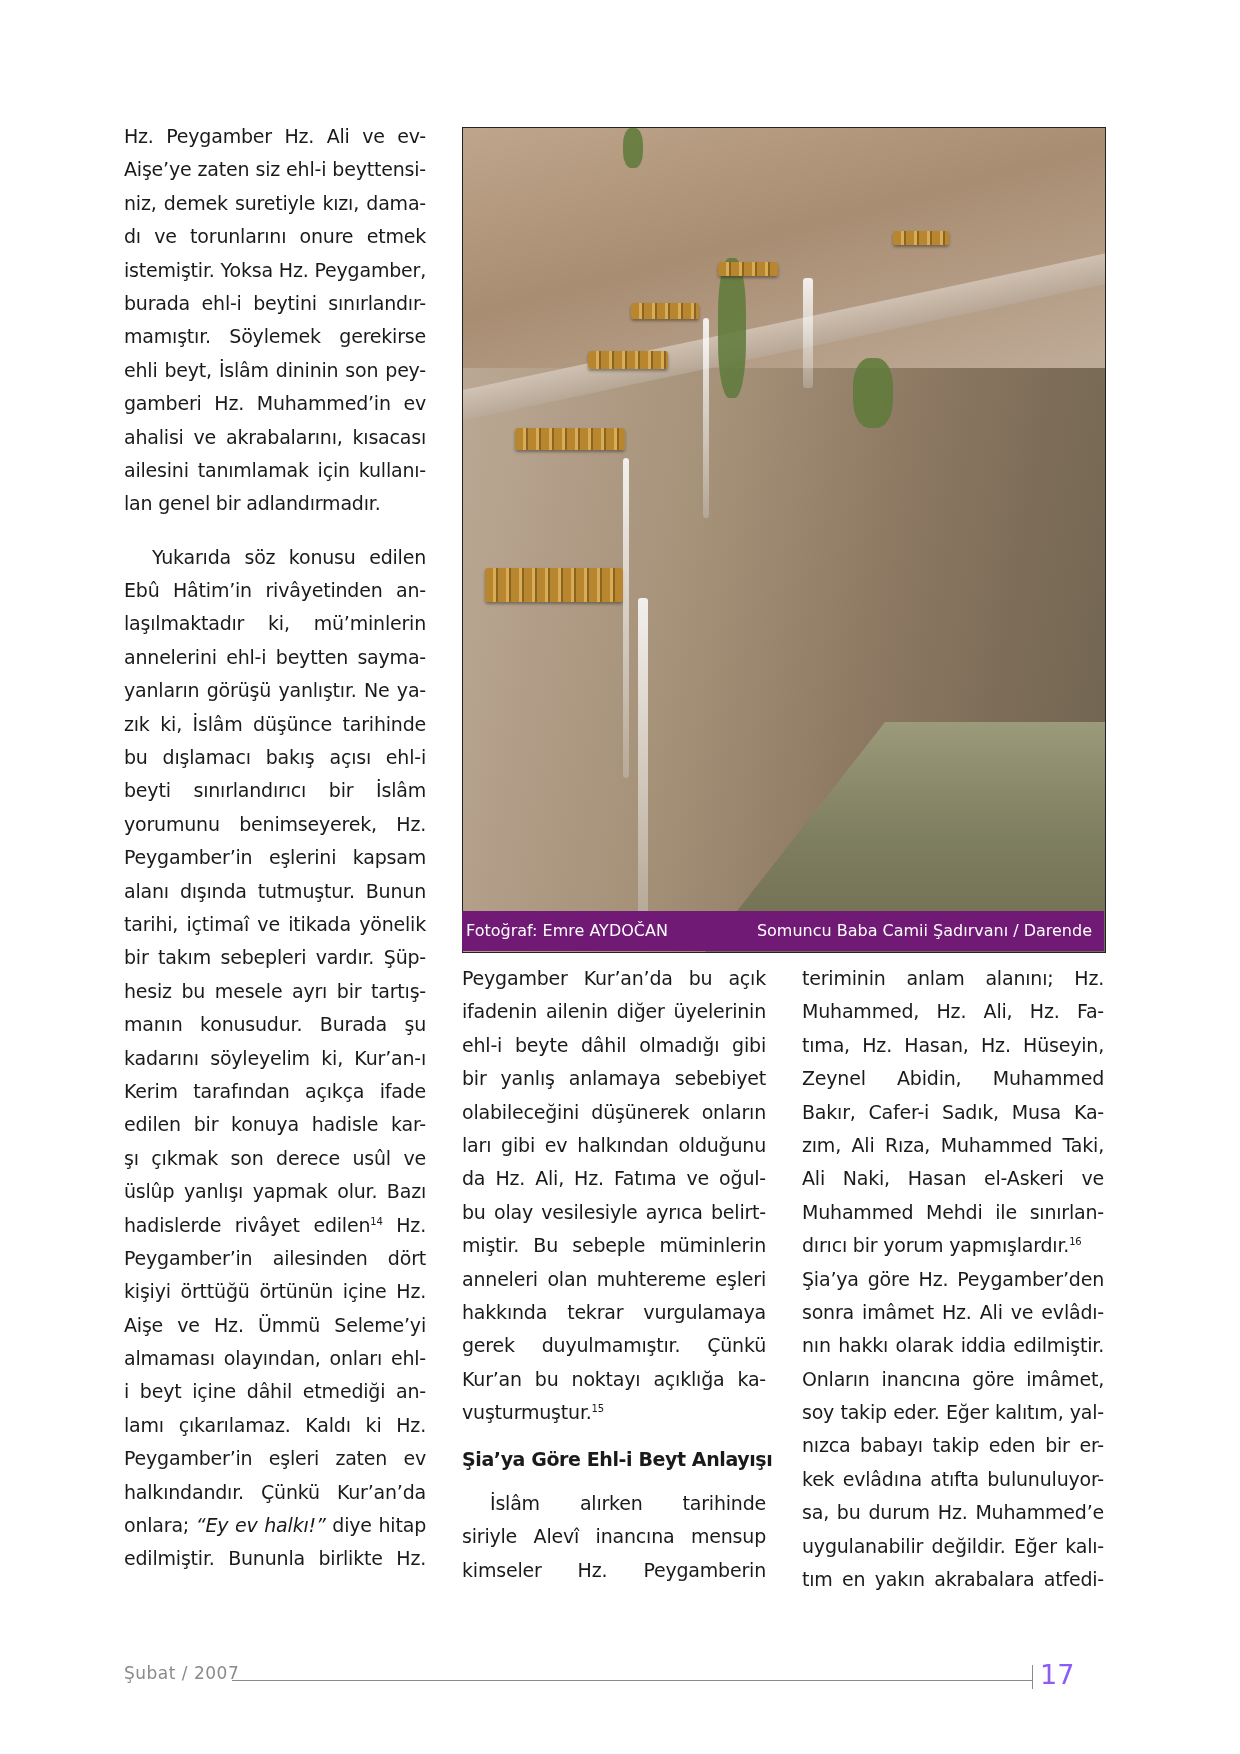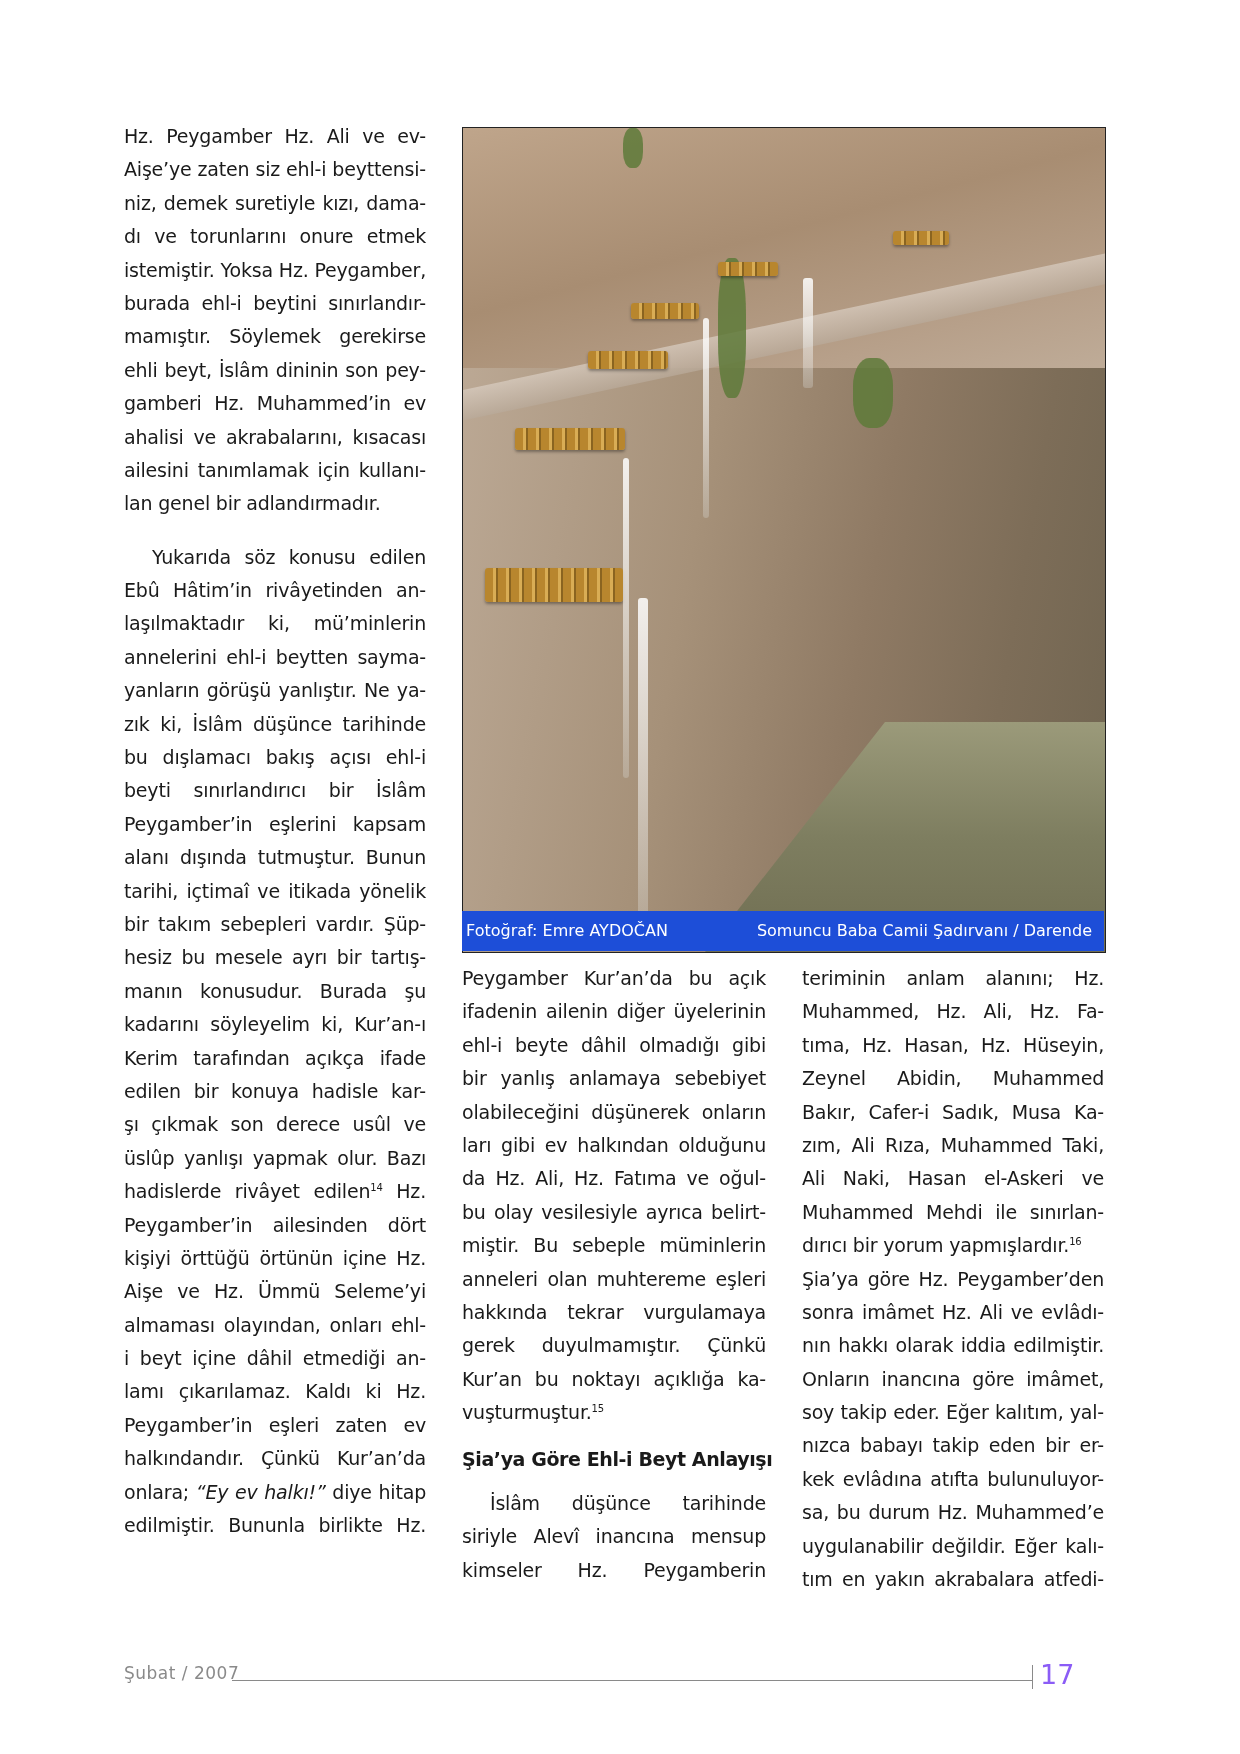--- a/index.html
+++ b/index.html
@@ -22,21 +22,21 @@
   .photo .ledge { position:absolute; left:-40px; top:190px; width:760px; height:30px; transform:rotate(-12deg);
            background:linear-gradient(180deg,#d8ccc0,#b9aa9a); opacity:.75; }
   .photo .wall { position:absolute; left:0; top:240px; width:642px; height:584px;
            background:linear-gradient(100deg,#bba894 0%,#a69179 35%,#8f7a64 60%,#7d6d58 80%,#6f6450 100%); }
   .photo .water { position:absolute; right:0; bottom:0; width:400px; height:230px;
            background:linear-gradient(180deg,#9b9a7a 0%,#7e7e60 50%,#706e52 100%); clip-path:polygon(45% 0,100% 0,100% 100%,0 100%); }
   .photo .moss { position:absolute; background:#5e7a3a; border-radius:40%; opacity:.85; }
   .spout { position:absolute; height:16px; border-radius:3px;
            background:repeating-linear-gradient(90deg,#b8862e 0 8px,#d9ad55 8px 11px,#8a6420 11px 13px); box-shadow:0 2px 3px rgba(0,0,0,.35); }
   .stream { position:absolute; width:6px; background:linear-gradient(180deg,rgba(255,255,255,.85),rgba(230,235,235,.25)); border-radius:3px; }
-  .caption { position:absolute; left:462px; top:911px; width:642px; height:40px; background:#1d4ed8; color:#fff;
+  .caption { position:absolute; left:462px; top:911px; width:642px; height:40px; background:#701a75; color:#fff;
              font-size:16px; line-height:40px; }
   .caption .left { position:absolute; left:4px; }
   .caption .right { position:absolute; right:12px; }
   .footer { position:absolute; top:1663px; left:124px; width:980px; height:30px; color:#8a8a8a; }
   .footer .date { position:absolute; left:0; top:0; font-size:17px; letter-spacing:0.5px; }
   .footer .rule { position:absolute; left:108px; top:17px; width:800px; height:1px; background:#8a8a8a; }
   .footer .tick { position:absolute; left:908px; top:2px; width:1px; height:24px; background:#8a8a8a; }
   .footer .page { position:absolute; left:916px; top:-4px; font-size:27px; color:#8b5cf6; }
 </style>
 </head>
@@ -57,20 +57,21 @@
   <span class="ln last">lan genel bir adlandırmadır.</span>
   <span class="gap"></span>
   <span class="ln indent">Yukarıda söz konusu edilen</span>
   <span class="ln">Ebû Hâtim’in rivâyetinden an-</span>
   <span class="ln">laşılmaktadır ki,  mü’minlerin</span>
   <span class="ln">annelerini ehl-i beytten sayma-</span>
   <span class="ln">yanların görüşü yanlıştır. Ne ya-</span>
   <span class="ln">zık ki, İslâm düşünce tarihinde</span>
   <span class="ln">bu dışlamacı bakış açısı ehl-i</span>
   <span class="ln">beyti sınırlandırıcı bir İslâm</span>
+  <span class="ln">yorumunu benimseyerek, Hz.</span>
   <span class="ln">Peygamber’in eşlerini kapsam</span>
   <span class="ln">alanı dışında tutmuştur. Bunun</span>
   <span class="ln">tarihi, içtimaî ve itikada yönelik</span>
   <span class="ln">bir takım sebepleri vardır. Şüp-</span>
   <span class="ln">hesiz bu mesele ayrı bir tartış-</span>
   <span class="ln">manın konusudur. Burada şu</span>
   <span class="ln">kadarını söyleyelim ki, Kur’an-ı</span>
   <span class="ln">Kerim tarafından açıkça ifade</span>
   <span class="ln">edilen bir konuya hadisle kar-</span>
   <span class="ln">şı çıkmak son derece  usûl ve</span>
@@ -121,21 +122,21 @@
   <span class="ln">ları gibi ev halkından olduğunu</span>
   <span class="ln">da Hz. Ali, Hz. Fatıma ve oğul-</span>
   <span class="ln">bu olay vesilesiyle ayrıca belirt-</span>
   <span class="ln">miştir.  Bu sebeple müminlerin</span>
   <span class="ln">anneleri olan muhtereme eşleri</span>
   <span class="ln">hakkında tekrar vurgulamaya</span>
   <span class="ln">gerek duyulmamıştır. Çünkü</span>
   <span class="ln">Kur’an bu noktayı açıklığa ka-</span>
   <span class="ln last"><span>vuşturmuştur.</span><sup>15</sup></span>
   <span class="heading">Şia’ya Göre Ehl-i Beyt Anlayışı</span>
-  <span class="ln indent">İslâm düşünce tarihinde</span>
+  <span class="ln indent">İslâm alırken tarihinde</span>
   <span class="ln">siriyle Alevî inancına mensup</span>
   <span class="ln">kimseler Hz. Peygamberin</span>
 </div>
 
 <div id="col3" class="col">
   <span class="ln">teriminin anlam alanını; Hz.</span>
   <span class="ln">Muhammed, Hz. Ali, Hz. Fa-</span>
   <span class="ln">tıma, Hz. Hasan, Hz. Hüseyin,</span>
   <span class="ln">Zeynel Abidin, Muhammed</span>
   <span class="ln">Bakır, Cafer-i Sadık, Musa Ka-</span>

